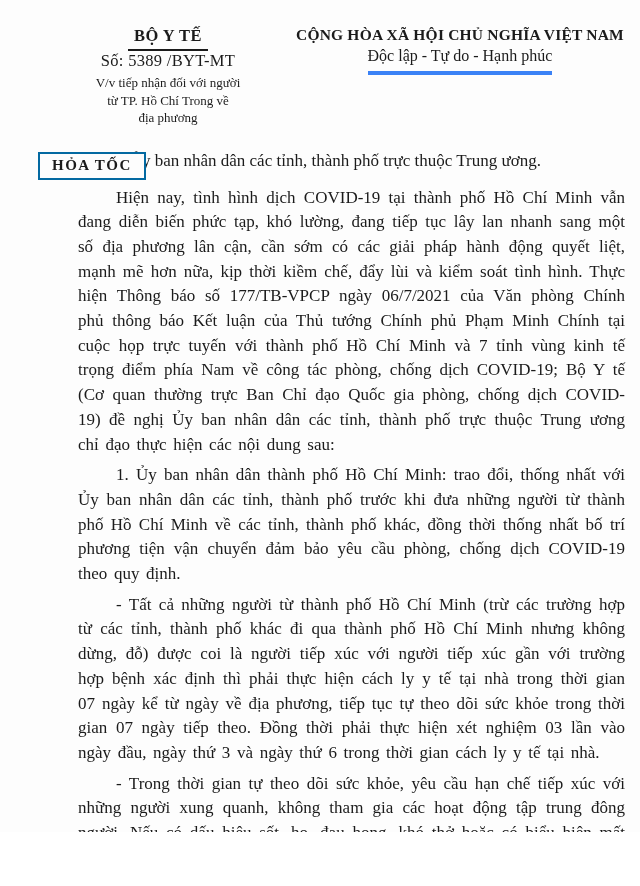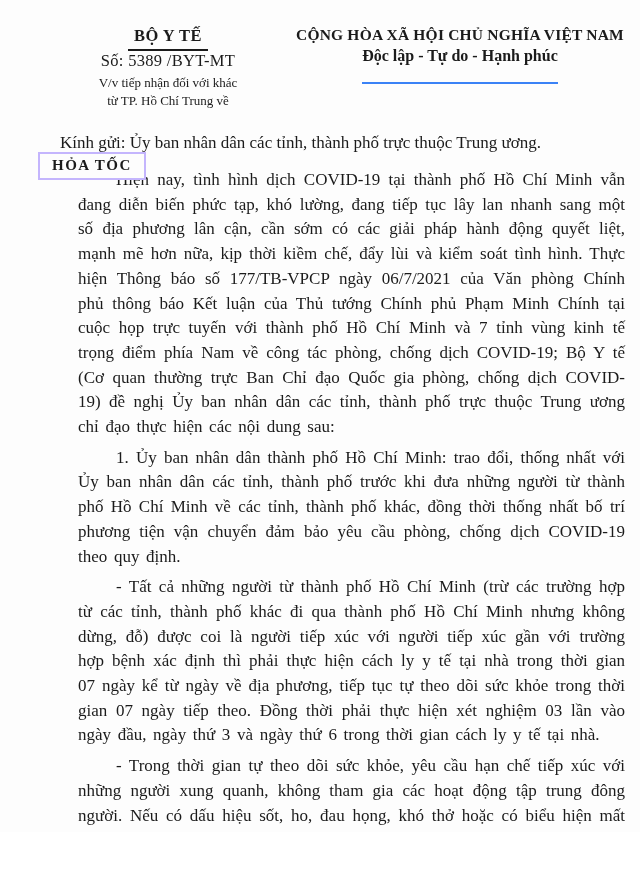--- a/index.html
+++ b/index.html
@@ -54,37 +54,37 @@
   }
   .national {
     font-size: 15.5px;
     font-weight: bold;
     letter-spacing: 0.2px;
     white-space: nowrap;
   }
   .motto {
     display: inline-block;
     font-size: 16px;
-    font-weight: bold;
-    border-bottom: 2px solid #3b82f6;
-    padding-bottom: 17px;
+    font-weight: normal;
+    border-bottom: 4px solid #3b82f6;
+    padding-bottom: 6px;
     margin-top: 3px;
   }
   .place-date {
     margin-top: 9px;
     font-style: italic;
     font-size: 15.5px;
     letter-spacing: 0.4px;
   }
   
   .stamp {
     position: absolute;
     left: 38px;
     top: 152px;
-    border: 2px solid #c4b5fd;
+    border: 2px solid #0369a1;
     background: #fdfdfd;
     font-weight: bold;
     font-size: 15px;
     letter-spacing: 1.5px;
     padding: 3px 12px 4px;
   }
   
   .recipient {
     margin-top: 24px;
     padding-left: 60px;
@@ -110,22 +110,23 @@
 <body>
 
 <div class="page">
 
   <div class="header">
 
     <div class="col-left">
       <span class="ministry">BỘ Y TẾ</span>
       <div class="doc-number">Số:  5389 /BYT-MT</div>
       <div class="subject">
-        <div>V/v tiếp nhận đối với khác</div>
-        <div>từ TP. Hồ Chí Trung về</div>
+        <div>V/v tiếp nhận đối với người</div>
+        <div>từ TP. Hồ Chí Trong về</div>
+        <div>địa phương</div>
       </div>
     </div>
 
     <div class="col-right">
       <div class="national">CỘNG HÒA XÃ HỘI CHỦ NGHĨA VIỆT NAM</div>
       <span class="motto">Độc lập - Tự do - Hạnh phúc</span>
     </div>
 
   </div>
 

